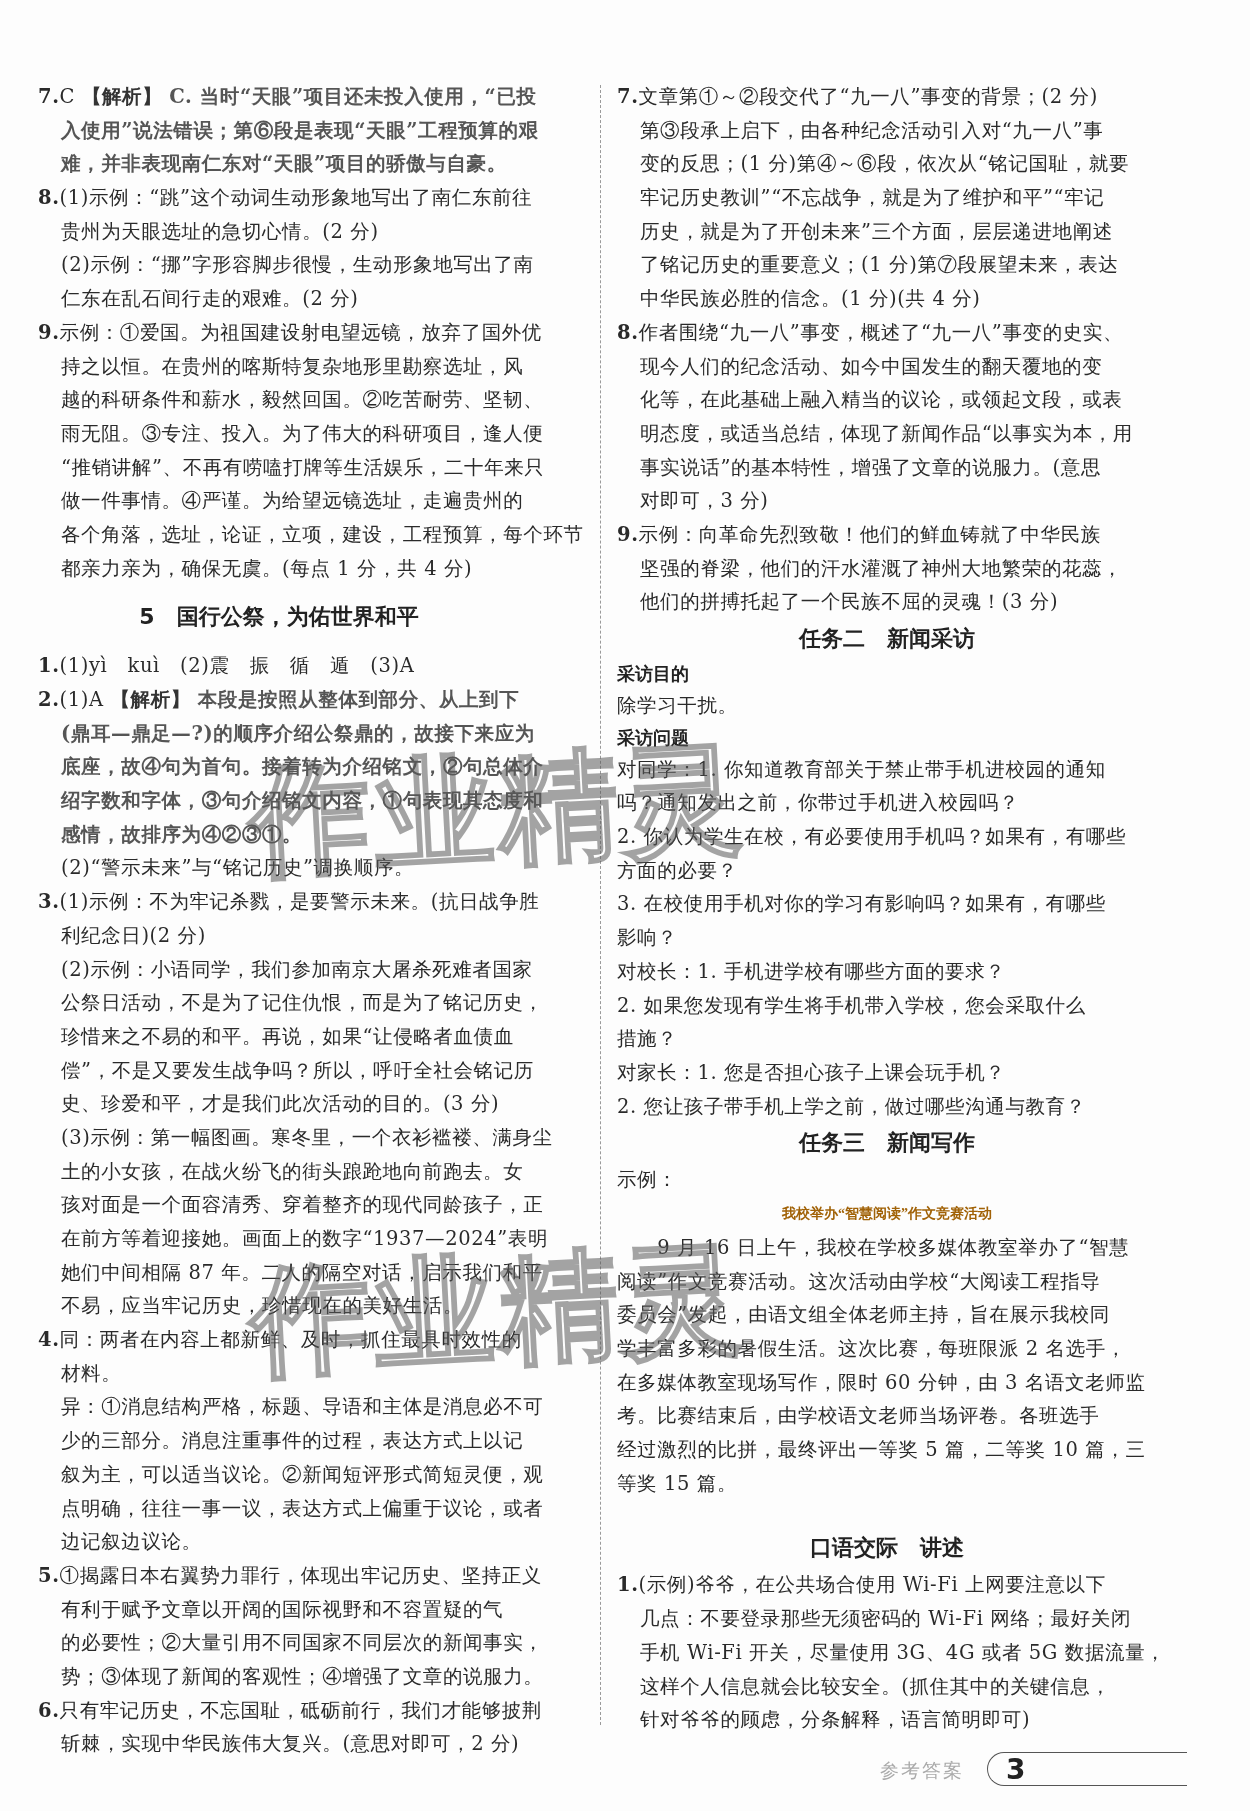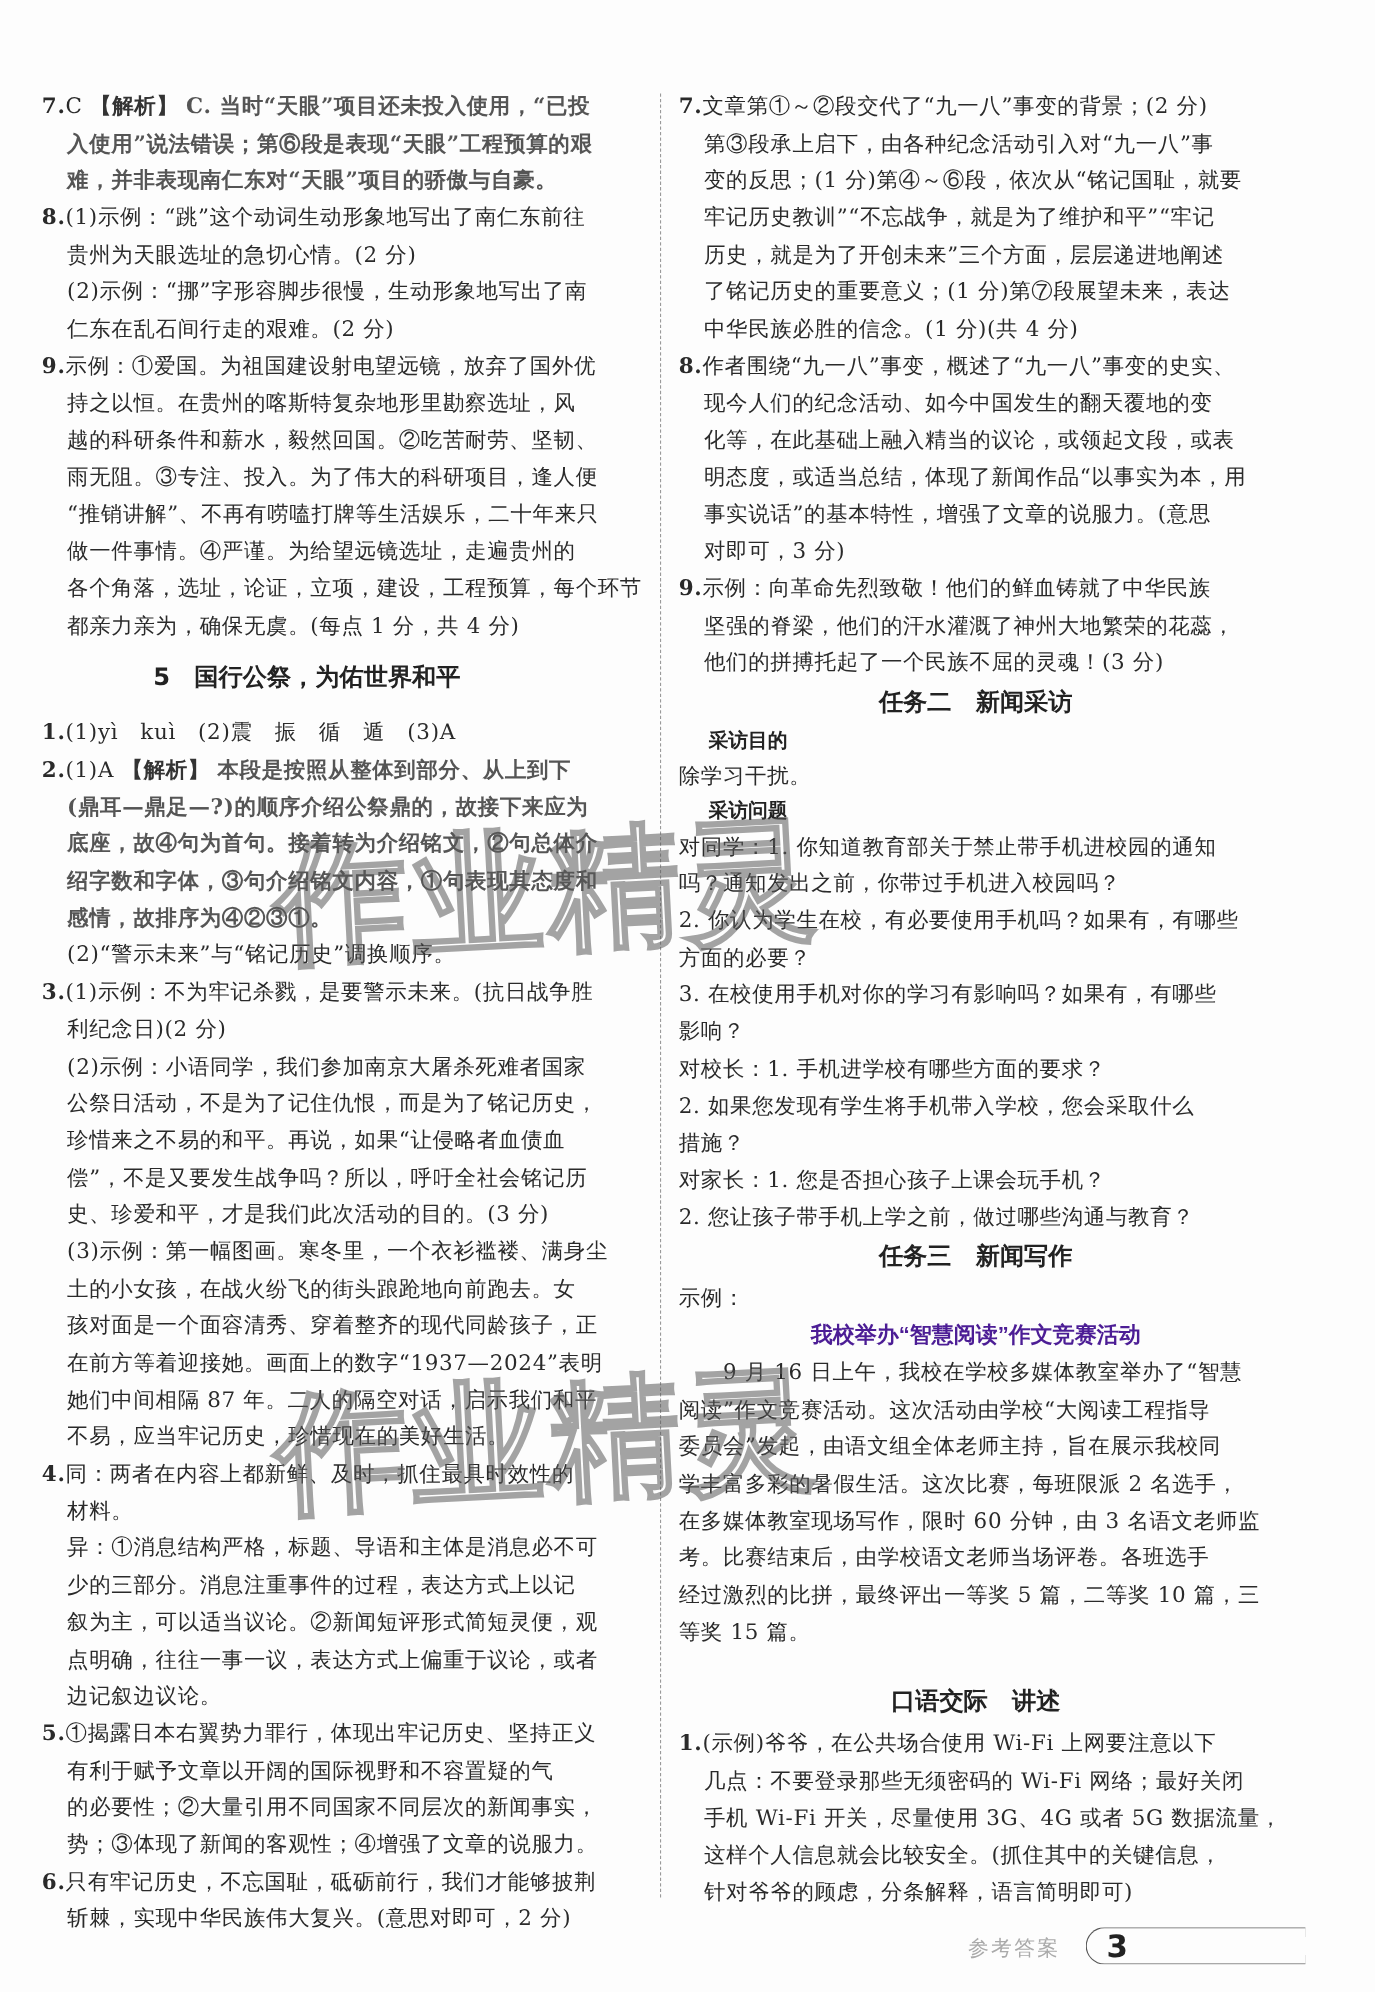--- a/index.html
+++ b/index.html
@@ -23,25 +23,25 @@
   .ind { padding-left: 23px; }
   .num { font-weight: bold; font-family: "DejaVu Serif", serif; }
   .analysis { color: #555; font-weight: bold; }
   .tag { font-weight: bold; font-family: "DejaVu Sans", sans-serif; color: #333; }
   .heading {
     font-family: "DejaVu Sans", sans-serif; font-weight: bold; font-size: 22px;
     text-align: center; height: 40px; line-height: 40px; color: #222;
   }
   .subhead {
     font-family: "DejaVu Sans", sans-serif; font-weight: bold; font-size: 18px;
-    height: 30px; line-height: 30px; color: #222; margin-left: 27px;
+    height: 30px; line-height: 30px; color: #222;
   }
   .news-title {
-    font-family: Liberation Sans, sans-serif; font-weight: bold; font-size: 20px;
-    text-align: center; height: 34px; line-height: 34px; color: #4c1d95;
+    font-family: Liberation Serif, serif; font-weight: bold; font-size: 14px;
+    text-align: center; height: 34px; line-height: 34px; color: #a16207;
   }
   .gap { height: 12px; }
   .gap-lg { height: 28px; }
   .watermark {
     position: absolute; font-family: "DejaVu Sans", sans-serif; font-weight: bold;
     font-size: 120px; color: transparent; -webkit-text-stroke: 2px rgba(90,90,90,0.55);
     letter-spacing: 4px; transform: rotate(-3deg); pointer-events: none;
   }
   .footer {
     position: absolute; top: 1752px; left: 880px; width: 370px; height: 40px;

